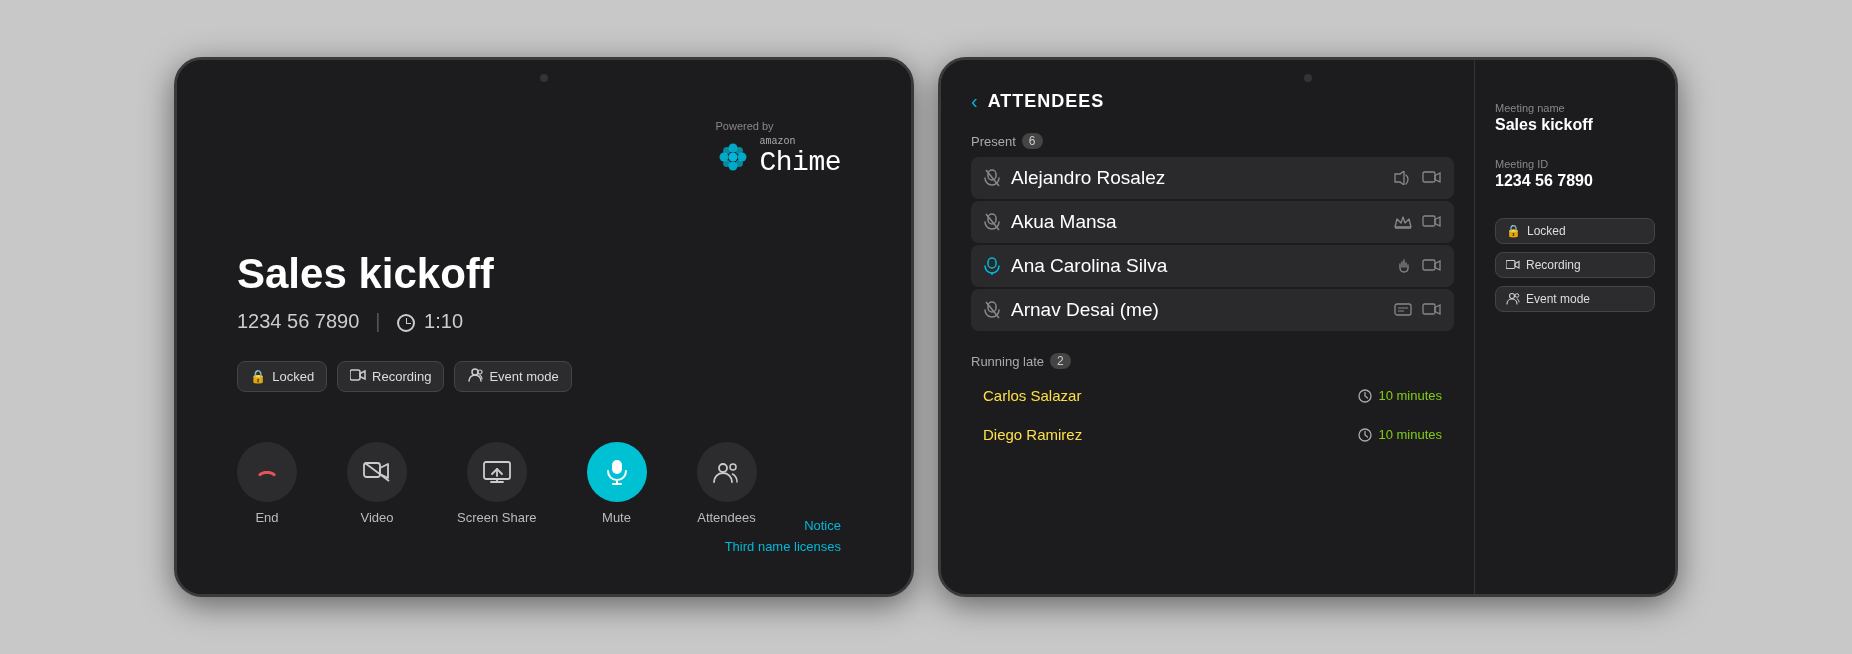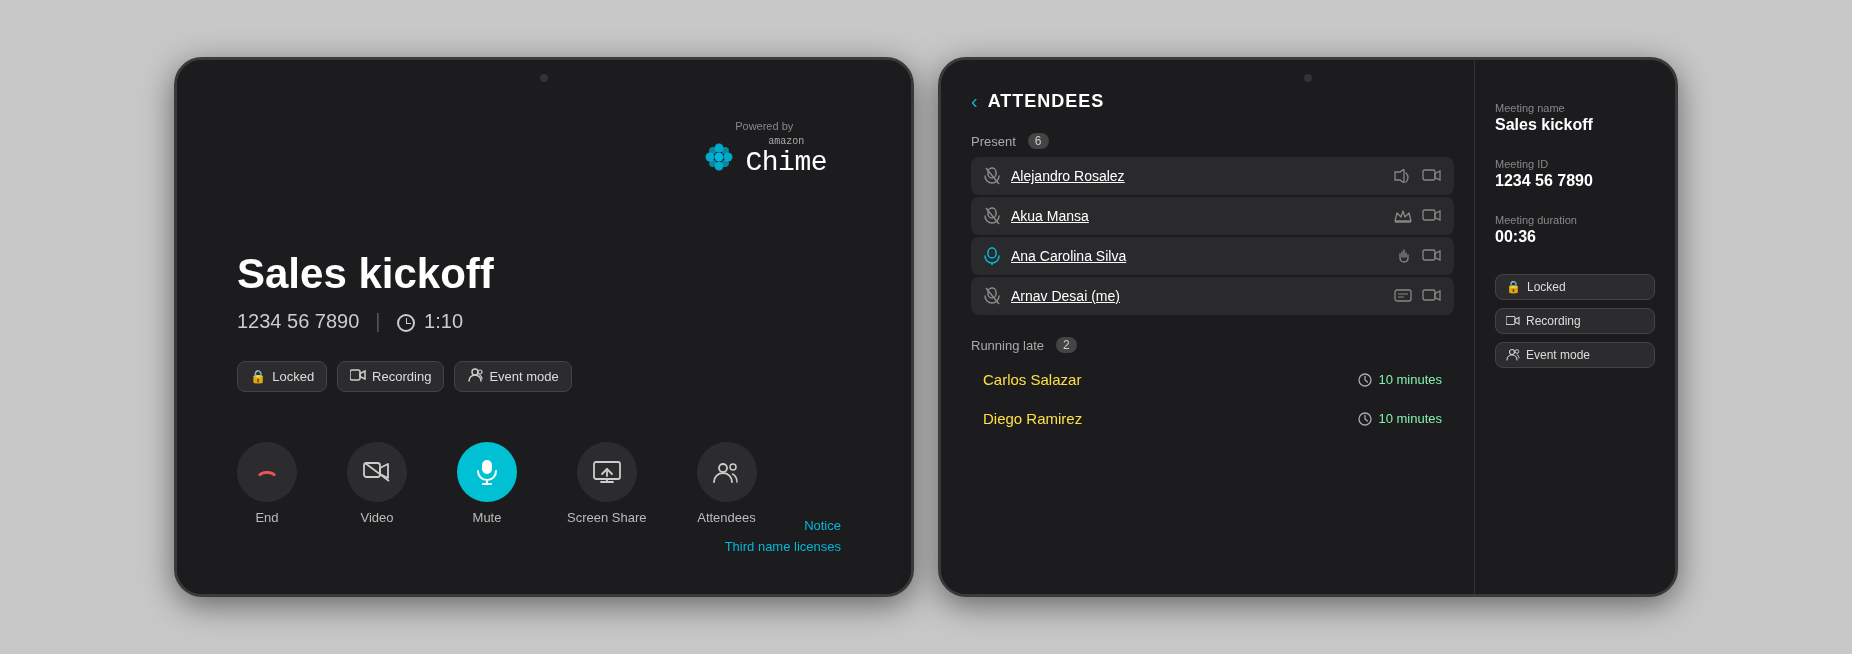--- a/index.html
+++ b/index.html
@@ -52,22 +52,21 @@
       background: #1c1c1e;
       display: flex;
       flex-direction: column;
       padding: 50px 60px 30px 60px;
       position: relative;
     }
 
     .chime-branding {
       position: absolute;
       top: 60px;
-      right: 84px;
-      text-align: center;
+      right: 70px;
     }
     .powered-by {
       font-size: 11px;
       color: #888;
       margin-bottom: 4px;
     }
     .chime-logo {
       display: flex;
       align-items: center;
       gap: 8px;
@@ -234,21 +233,21 @@
       color: #fff;
       letter-spacing: 1px;
     }
 
     .section-label {
       font-size: 13px;
       color: #aaa;
       margin-bottom: 8px;
       display: flex;
       align-items: center;
-      gap: 12px;
+      gap: 6px;
     }
     .count-badge {
       background: #444;
       border-radius: 10px;
       padding: 1px 7px;
       font-size: 12px;
       color: #ccc;
     }
 
     .attendee-list {
@@ -264,23 +263,22 @@
       padding: 10px 12px;
       background: #2a2a2c;
       border-radius: 8px;
     }
     .attendee-left {
       display: flex;
       align-items: center;
       gap: 10px;
     }
     .attendee-name {
-      font-size: 14px;
+      font-size: 19px;
       color: #fff;
-      text-decoration: underline;
     }
     .attendee-icons {
       display: flex;
       align-items: center;
       gap: 10px;
     }
 
     .late-row {
       display: flex;
       align-items: center;
@@ -290,21 +288,21 @@
     }
     .late-name {
       font-size: 15px;
       color: #fde047;
     }
     .late-time {
       display: flex;
       align-items: center;
       gap: 6px;
       font-size: 13px;
-      color: #86efac;
+      color: #84cc16;
     }
 
     
     .info-panel {
       width: 200px;
       padding: 42px 20px;
       display: flex;
       flex-direction: column;
       gap: 20px;
     }
@@ -434,45 +432,45 @@
           <svg width="28" height="22" viewBox="0 0 28 22" fill="none">
             <rect x="1" y="2" width="16" height="14" rx="2.5" stroke="#ccc" stroke-width="1.8" fill="none"></rect>
             <path d="M17 7L25 3V17L17 13V7Z" stroke="#ccc" stroke-width="1.8" fill="none" stroke-linejoin="round"></path>
             <line x1="2" y1="2" x2="26" y2="20" stroke="#ccc" stroke-width="1.8"></line>
           </svg>
         </div>
         <span class="control-label">Video</span>
       </div>
 
       <div class="control-item">
-        <div class="control-btn mute-active">
-          <svg width="22" height="26" viewBox="0 0 22 26" fill="none">
-            <rect x="6" y="1" width="10" height="14" rx="5" fill="#fff"></rect>
-            <path d="M2 12c0 5 3.6 9 9 9s9-4 9-9" stroke="#fff" stroke-width="2" fill="none" stroke-linecap="round"></path>
-            <line x1="11" y1="21" x2="11" y2="25" stroke="#fff" stroke-width="2" stroke-linecap="round"></line>
-            <line x1="7" y1="25" x2="15" y2="25" stroke="#fff" stroke-width="2" stroke-linecap="round"></line>
-          </svg>
-        </div>
-        <span class="control-label">Mute</span>
-      </div>
-
-      <div class="control-item">
         <div class="control-btn">
           <svg width="28" height="24" viewBox="0 0 28 24" fill="none">
             <rect x="1" y="2" width="26" height="17" rx="2" stroke="#ccc" stroke-width="1.8" fill="none"></rect>
             <line x1="8" y1="22" x2="20" y2="22" stroke="#ccc" stroke-width="1.8" stroke-linecap="round"></line>
             <line x1="14" y1="19" x2="14" y2="22" stroke="#ccc" stroke-width="1.8" stroke-linecap="round"></line>
             <path d="M9 14l5-5 5 5" stroke="#ccc" stroke-width="1.8" stroke-linecap="round" stroke-linejoin="round"></path>
             <line x1="14" y1="9" x2="14" y2="16" stroke="#ccc" stroke-width="1.8" stroke-linecap="round"></line>
           </svg>
         </div>
         <span class="control-label">Screen Share</span>
       </div>
 
       <div class="control-item">
+        <div class="control-btn mute-active">
+          <svg width="22" height="26" viewBox="0 0 22 26" fill="none">
+            <rect x="6" y="1" width="10" height="14" rx="5" fill="#fff"></rect>
+            <path d="M2 12c0 5 3.6 9 9 9s9-4 9-9" stroke="#fff" stroke-width="2" fill="none" stroke-linecap="round"></path>
+            <line x1="11" y1="21" x2="11" y2="25" stroke="#fff" stroke-width="2" stroke-linecap="round"></line>
+            <line x1="7" y1="25" x2="15" y2="25" stroke="#fff" stroke-width="2" stroke-linecap="round"></line>
+          </svg>
+        </div>
+        <span class="control-label">Mute</span>
+      </div>
+
+      <div class="control-item">
         <div class="control-btn">
           <svg width="28" height="22" viewBox="0 0 28 22" fill="none">
             <circle cx="10" cy="7" r="4" stroke="#ccc" stroke-width="1.8" fill="none"></circle>
             <path d="M1 21c0-5 4-9 9-9s9 4 9 9" stroke="#ccc" stroke-width="1.8" fill="none" stroke-linecap="round"></path>
             <circle cx="20" cy="6" r="3" stroke="#ccc" stroke-width="1.5" fill="none"></circle>
             <path d="M24 21c0-3.5-1.8-6.5-4.5-8" stroke="#ccc" stroke-width="1.5" fill="none" stroke-linecap="round"></path>
           </svg>
         </div>
         <span class="control-label">Attendees</span>
       </div>
@@ -621,24 +619,20 @@
 
     <div class="info-panel">
       <div class="info-block">
         <div class="info-label">Meeting name</div>
         <div class="info-value">Sales kickoff</div>
       </div>
       <div class="info-block">
         <div class="info-label">Meeting ID</div>
         <div class="info-value">1234 56 7890</div>
       </div>
-      <div class="info-block">
-        <div class="info-label">Meeting duration</div>
-        <div class="info-value">00:36</div>
-      </div>
       <div class="info-badges">
         <div class="info-badge">
           <span>🔒</span>
           <span>Locked</span>
         </div>
         <div class="info-badge">
           <svg width="14" height="10" viewBox="0 0 14 10" fill="none">
             <rect x="0" y="0.5" width="9" height="8" rx="1.5" stroke="#ccc" stroke-width="1.2" fill="none"></rect>
             <path d="M9 3.5L13 1.5V8L9 6V3.5Z" stroke="#ccc" stroke-width="1.2" fill="none"></path>
           </svg>

